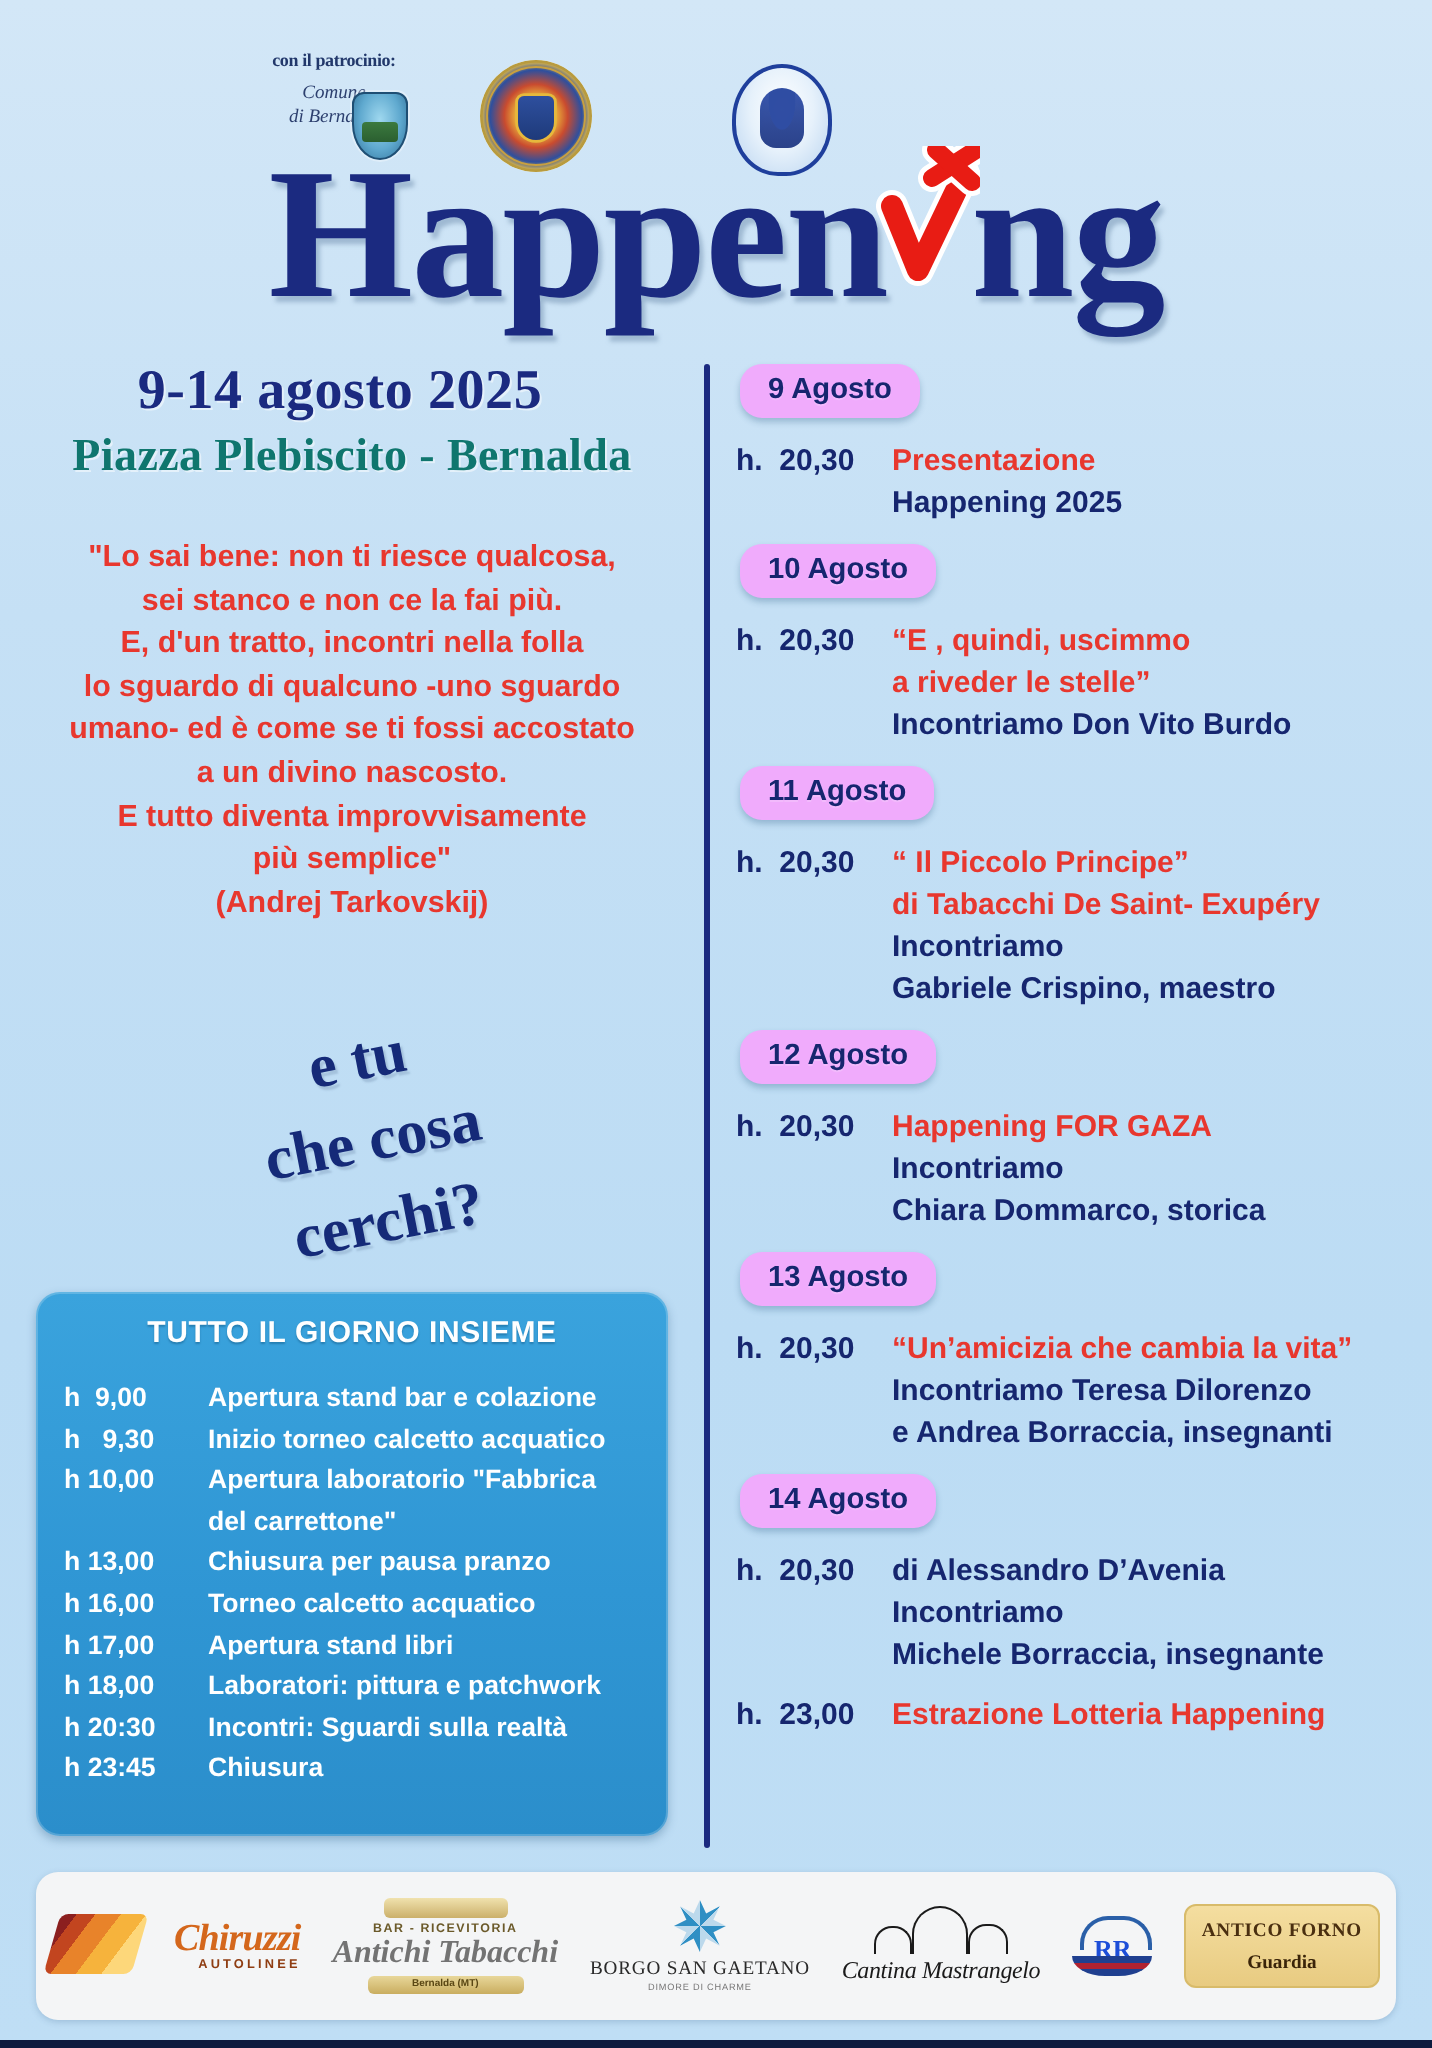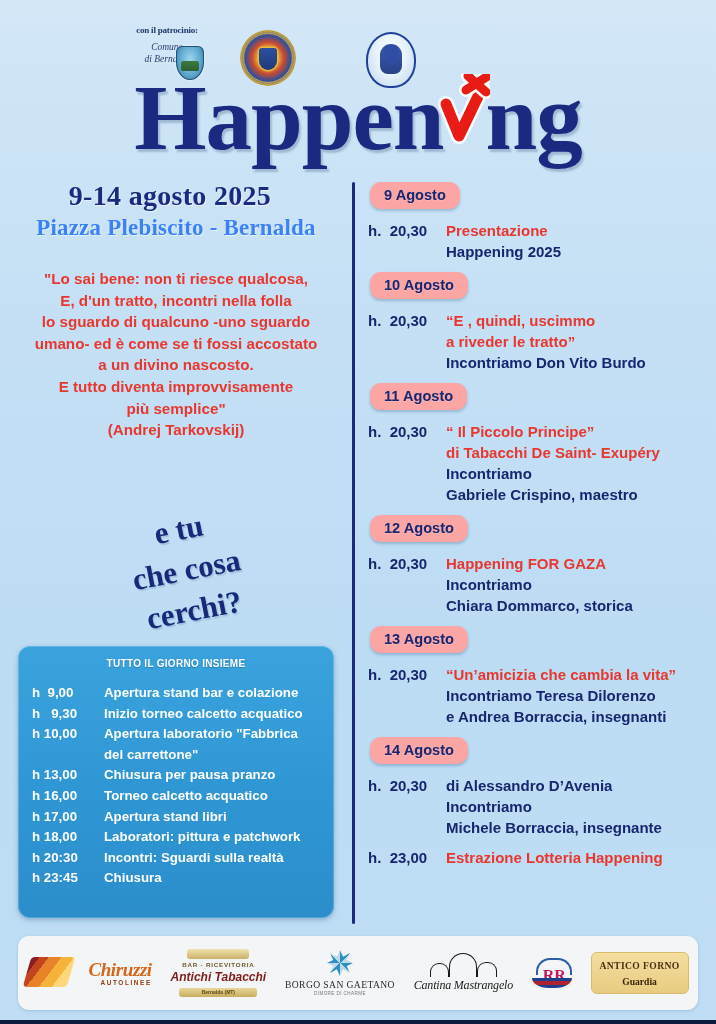--- a/index.html
+++ b/index.html
@@ -88,21 +88,21 @@
   
   .date-line{
     position:absolute;top:180px;left:0;width:340px;text-align:center;
     font-family:"Liberation Serif", serif;font-weight:bold;font-size:28px;
     color:#1b2a80;letter-spacing:.3px;
     text-shadow:1px 1px 0 rgba(255,255,255,.5);
   }
   .place-line{
     position:absolute;top:215px;left:0;width:352px;text-align:center;
     font-family:"Liberation Serif", serif;font-weight:bold;font-size:23px;
-    color:#3b82f6;letter-spacing:.2px;
+    color:#0f766e;letter-spacing:.2px;
     text-shadow:1px 1px 0 rgba(255,255,255,.5);
   }
   .quote{
     position:absolute;top:268px;left:8px;width:336px;text-align:center;
     font-weight:bold;font-size:15.2px;line-height:21.6px;
     color:#e8372e;
   }
   .quote div{white-space:nowrap;}
 
   .etu{
@@ -115,40 +115,40 @@
 
   
   .allday{
     position:absolute;left:18px;top:646px;width:316px;height:272px;
     background:linear-gradient(180deg,#3aa3dd 0%,#2f96d4 55%,#2b8ecb 100%);
     border-radius:12px;
     box-shadow:0 2px 5px rgba(40,90,130,.35), 0 0 0 1px #ffffff33 inset;
     color:#ffffff;
   }
   .allday-title{
-    text-align:center;font-weight:bold;font-size:10px;letter-spacing:.3px;
+    text-align:center;font-weight:bold;font-size:15px;letter-spacing:.3px;
     margin-top:12px;color:#ffffff;
     text-shadow:0 1px 1px rgba(0,60,100,.35);
   }
   .allday-list{margin-top:14px;padding:0 0 0 14px;}
   .ad-row{display:flex;font-weight:bold;font-size:13.3px;line-height:20.6px;}
   .ad-h{width:72px;flex:0 0 72px;white-space:pre;}
   .ad-txt{flex:1;}
   .ad-cont{padding-left:72px;font-weight:bold;font-size:13.3px;line-height:20.6px;}
 
   
   .vdiv{
     position:absolute;left:352px;top:182px;width:3px;height:742px;
     background:#1b2a80;border-radius:2px;
   }
 
   
   .right{position:absolute;left:366px;top:182px;width:344px;}
   .daybadge{
-    display:inline-block;background:#fca5a5;color:#16266f;
+    display:inline-block;background:#f0abfc;color:#16266f;
     font-weight:bold;font-size:14.6px;padding:5px 14px 6px 14px;
     border-radius:11px;margin:0 0 2px 4px;
     box-shadow:0 2px 3px rgba(40,90,130,.3);
     text-shadow:0 1px 0 rgba(255,255,255,.18);
   }
   .ev{display:flex;margin:9px 0 0 2px;}
   .ev-h{
     flex:0 0 78px;font-weight:bold;font-size:15px;line-height:21px;
     color:#16266f;white-space:pre;
   }
@@ -178,22 +178,22 @@
     font-size:19px;color:#d4671c;line-height:18px;letter-spacing:-.4px;
   }
   .sp-chiruzzi .sub{
     font-size:6.4px;font-weight:bold;color:#8f3d12;letter-spacing:1.6px;
     text-align:right;width:100%;
   }
   .sp-chiruzzi .row{display:flex;align-items:center;gap:17px;}
 
   .sp-tab .top{font-size:6.2px;font-weight:bold;color:#6b5a2a;letter-spacing:.8px;}
   .sp-tab .nm{
-    font-family:Liberation Sans, sans-serif;font-style:italic;font-weight:bold;
-    font-size:12px;color:#7f1d1d;line-height:18px;
+    font-family:Liberation Serif, serif;font-style:italic;font-weight:bold;
+    font-size:16px;color:#737373;line-height:18px;
   }
   .sp-tab .ribbon{
     margin-top:2px;width:78px;height:9px;border-radius:3px;
     background:linear-gradient(180deg,#e8d79a 0%,#c9ad5f 100%);
     font-size:5px;color:#5a4714;text-align:center;line-height:9px;font-weight:bold;
   }
   .sp-tab .crownbar{
     width:62px;height:10px;border-radius:3px;
     background:linear-gradient(180deg,#f0e2ae 0%,#cbb06a 100%);margin-bottom:2px;
   }
@@ -225,21 +225,21 @@
   .sp-rr .house{
     width:40px;height:30px;position:relative;
   }
   .sp-rr .roof{
     position:absolute;left:4px;top:0;width:32px;height:15px;
     border-top:2px solid #2a5fa8;border-left:2px solid #2a5fa8;border-right:2px solid #2a5fa8;
     border-radius:14px 14px 0 0;
   }
   .sp-rr .mono{
     position:absolute;left:11px;top:9px;
-    font-family:"Liberation Serif", serif;font-weight:bold;font-size:16px;color:#be185d;
+    font-family:"Liberation Serif", serif;font-weight:bold;font-size:13px;color:#1d4ed8;
   }
   .sp-rr .wave{
     position:absolute;left:0;bottom:0;width:40px;height:10px;
     background:
       linear-gradient(180deg,#1f3f8f 0 34%, #b02230 34% 67%, #1f3f8f 67% 100%);
     border-radius:0 0 20px 20px/0 0 12px 12px;
   }
 
   .sp-forno .card{
     width:96px;height:40px;border-radius:6px;
@@ -285,20 +285,21 @@
         <path d="M30 2 L48 18" fill="none" stroke="#e81c14" stroke-width="9" stroke-linecap="round"></path>
       </svg></span><span class="t-post">ng</span>
     </span>
   </div>
 
   <div class="date-line">9-14 agosto 2025</div>
   <div class="place-line">Piazza Plebiscito - Bernalda</div>
 
   <div class="quote">
     <div>"Lo sai bene: non ti riesce qualcosa,</div>
+    <div>sei stanco e non ce la fai più.</div>
     <div>E, d'un tratto, incontri nella folla</div>
     <div>lo sguardo di qualcuno -uno sguardo</div>
     <div>umano- ed è come se ti fossi accostato</div>
     <div>a un divino nascosto.</div>
     <div>E tutto diventa improvvisamente</div>
     <div>più semplice"</div>
     <div>(Andrej Tarkovskij)</div>
   </div>
 
   <div class="etu">
@@ -355,21 +356,21 @@
   <div class="right" id="program"><div class="daybadge">9 Agosto</div><div class="ev">
         <div class="ev-h">h.  20,30</div>
         <div class="ev-body">
           <div class="ev-line red">Presentazione</div>
           <div class="ev-line navy">Happening 2025</div>
         </div>
       </div><div style="height: 10px;"></div><div class="daybadge">10 Agosto</div><div class="ev">
         <div class="ev-h">h.  20,30</div>
         <div class="ev-body">
           <div class="ev-line red">“E , quindi, uscimmo</div>
-          <div class="ev-line red">a riveder le tratto”</div>
+          <div class="ev-line red">a riveder le stelle”</div>
           <div class="ev-line navy">Incontriamo Don Vito Burdo</div>
         </div>
       </div><div style="height: 10px;"></div><div class="daybadge">11 Agosto</div><div class="ev">
         <div class="ev-h">h.  20,30</div>
         <div class="ev-body">
           <div class="ev-line red">“ Il Piccolo Principe”</div>
           <div class="ev-line red">di Tabacchi De Saint- Exupéry</div>
           <div class="ev-line navy">Incontriamo</div>
           <div class="ev-line navy">Gabriele Crispino, maestro</div>
         </div>

